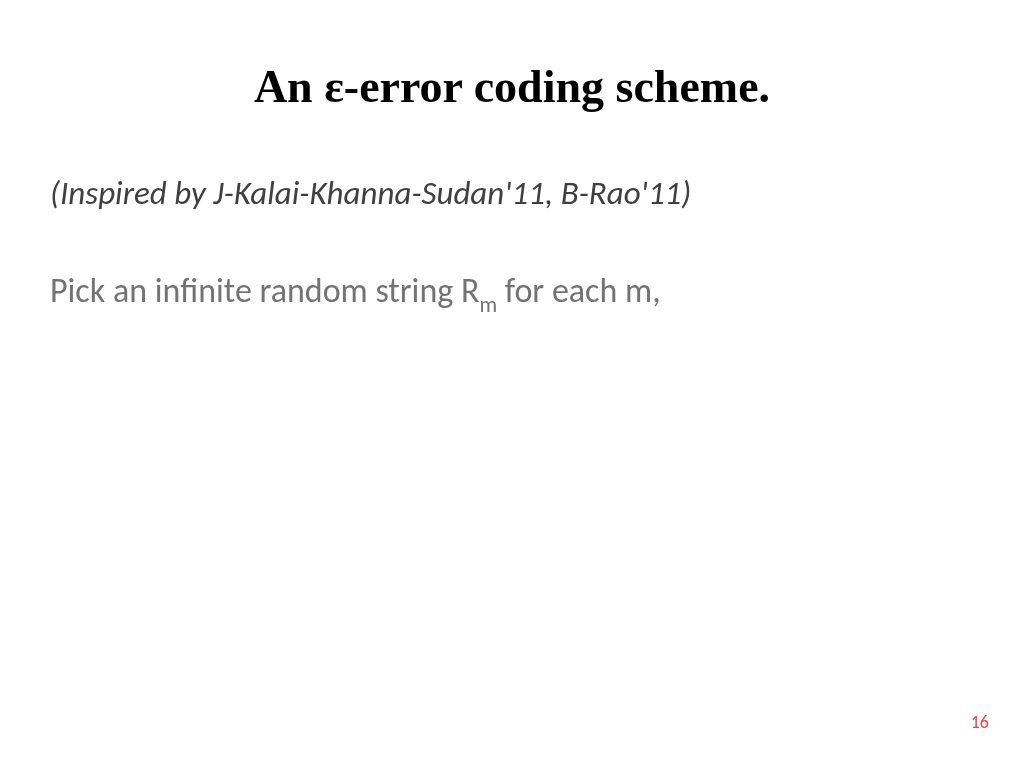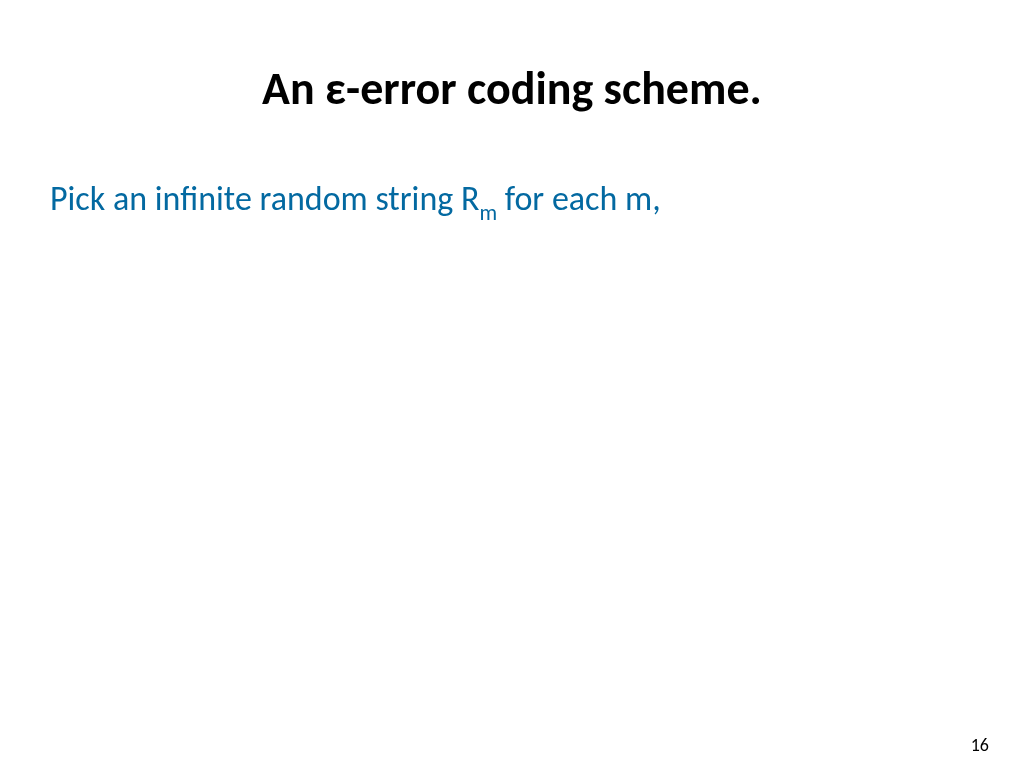--- a/index.html
+++ b/index.html
@@ -21,58 +21,60 @@
       height: 100%;
       padding: 60px 50px 40px 50px;
       position: relative;
     }
     .title {
       font-size: 46px;
       font-weight: bold;
       text-align: center;
       margin-bottom: 60px;
       color: #000;
+      font-family: Liberation Serif, serif;
     }
     .subtitle {
       font-size: 33px;
       font-style: italic;
       color: #404040;
       margin-bottom: 55px;
     }
     .body-text {
       font-size: 34px;
-      color: #0369a1;
+      color: #737373;
       line-height: 1.35;
     }
     .para1 {
       margin-bottom: 55px;
     }
     .indent {
       padding-left: 55px;
     }
     .sub {
       font-size: 0.65em;
       vertical-align: sub;
       position: relative;
       top: 0.1em;
     }
     .page-number {
       position: absolute;
-      bottom: 12px;
+      bottom: 35px;
       right: 35px;
       font-size: 18px;
-      color: #000000;
+      color: #ef4444;
     }
   </style>
 </head>
 <body>
 
 <div class="slide">
   <h1 class="title">An ε-error coding scheme.</h1>
 
+  <p class="subtitle">(Inspired by J-Kalai-Khanna-Sudan'11, B-Rao'11)</p>
 
   <div class="body-text para1">
     <div>
       <span>Pick an infinite random string R</span><span class="sub">m</span><span> for each m,</span>
     </div>
   </div>
 
 
   <div class="page-number">16</div>
 </div>

